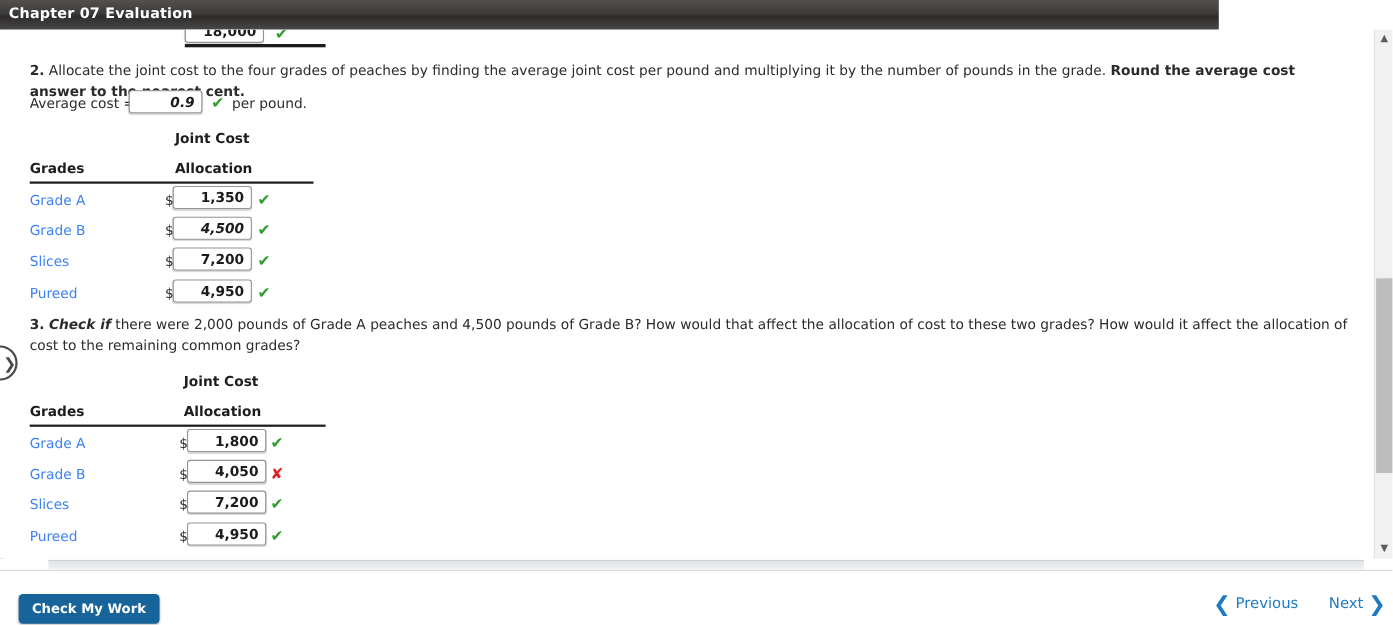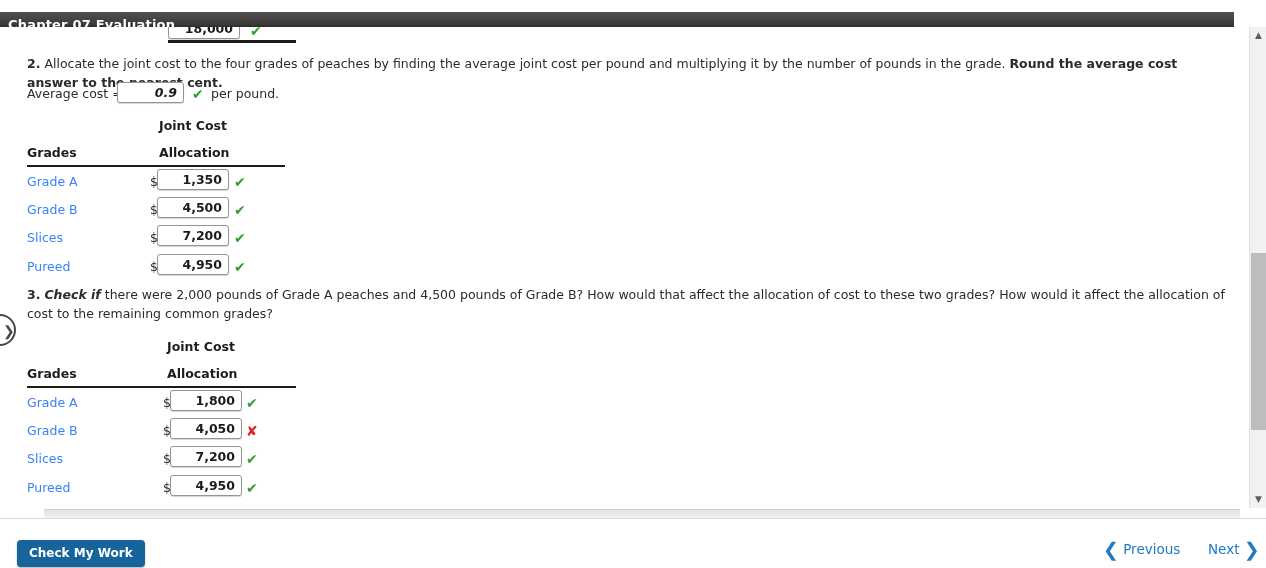--- a/index.html
+++ b/index.html
@@ -13,22 +13,22 @@
     overflow: hidden;
     font-family: "DejaVu Sans", "Liberation Sans", sans-serif;
     font-size: 12.5px;
     color: #262626;
     position: relative;
   }
 
   
   .topbar {
     position: absolute;
-    left: 0; top: 12px;
-    width: 1234px; height: 27px;
+    left: 0; top: 0;
+    width: 1108px; height: 27px;
     background: linear-gradient(to bottom, #53514f 0%, #3d3b3a 45%, #2e2c2b 55%, #4a4846 100%);
     overflow: hidden;
   }
   .topbar-title {
     position: absolute;
     left: 8px; top: 5px;
     font-size: 13px;
     font-weight: bold;
     color: #ffffff;
     letter-spacing: .2px;
@@ -321,21 +321,21 @@
       <div class="th-top" style="left:159px; top:118px;">Allocation</div>
       <div class="hrule" style="left:27px; top:138px; width:258px;"></div>
 
       <div class="row-label" style="left:27px; top:147px;">Grade A</div>
       <div class="dollar" style="left:150px; top:147px;">$</div>
       <input class="answer-box" style="left: 157px; top: 142px;" readonly="" value="1,350">
       <span class="mark ok" style="left:234px; top:148px;">✔</span>
 
       <div class="row-label" style="left:27px; top:175px;">Grade B</div>
       <div class="dollar" style="left:150px; top:175px;">$</div>
-      <input class="answer-box" style="left: 157px; top: 170px;" readonly="" value="4,500">
+      <input class="answer-box" style="left: 157px; top: 170px; font-style: italic;" readonly="" value="4,500">
       <span class="mark ok" style="left:234px; top:176px;">✔</span>
 
       <div class="row-label" style="left:27px; top:203px;">Slices</div>
       <div class="dollar" style="left:150px; top:203px;">$</div>
       <input class="answer-box" style="left: 157px; top: 198px;" readonly="" value="7,200">
       <span class="mark ok" style="left:234px; top:204px;">✔</span>
 
       <div class="row-label" style="left:27px; top:232px;">Pureed</div>
       <div class="dollar" style="left:150px; top:232px;">$</div>
       <input class="answer-box" style="left: 157px; top: 227px;" readonly="" value="4,950">

